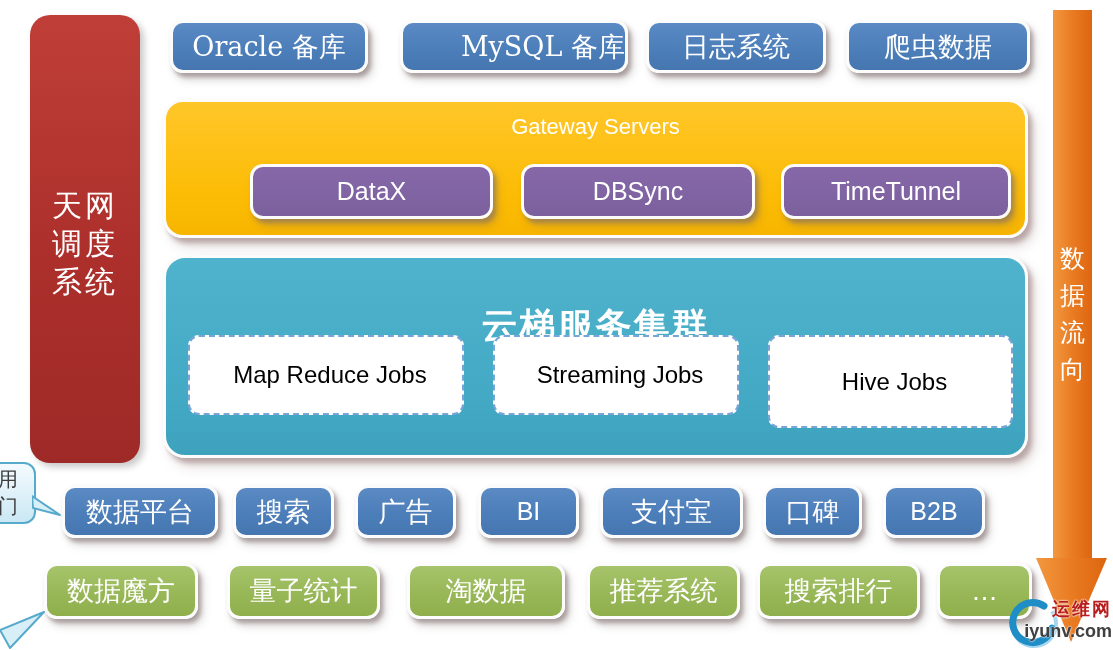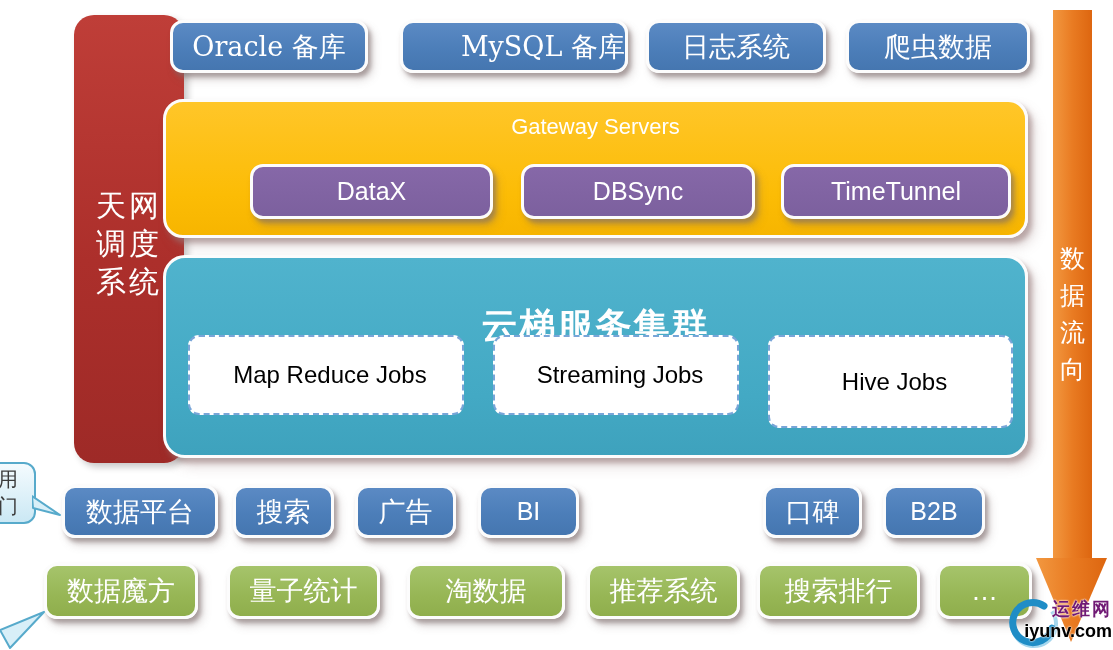--- a/index.html
+++ b/index.html
@@ -14,34 +14,34 @@
   .blue{background:linear-gradient(180deg,#5B8AC4 0%,#4C7EB9 55%,#4576B0 100%);font-size:27px;}
   .green{background:linear-gradient(180deg,#A6C46B 0%,#97B655 60%,#8FAE4C 100%);font-size:27px;justify-content:center;}
   .purple{background:linear-gradient(180deg,#8668A8 0%,#7C609E 100%);font-size:25px;}
   .bigpanel{position:absolute;box-sizing:border-box;border:3px solid #FCFCFC;
        box-shadow:4px 5px 5px rgba(150,120,120,.55), 7px 9px 12px rgba(150,120,120,.25);}
   .gateway-panel{background:linear-gradient(180deg,#FFC629 0%,#FCBC05 70%,#F7B500 100%);border-radius:20px;}
   .cluster-panel{background:linear-gradient(180deg,#50B3CD 0%,#43A9C4 70%,#3EA2BD 100%);border-radius:22px;}
   .red-pillar{position:absolute;background:linear-gradient(180deg,#BF3E38 0%,#AC2F2B 55%,#9E2A27 100%);
        border-radius:20px;box-shadow:4px 4px 7px rgba(0,0,0,.22);
        display:flex;flex-direction:column;align-items:center;justify-content:center;padding-top:10px;
-       color:#fff;font-size:30px;line-height:38px;letter-spacing:3px;margin-left:44px;}
+       color:#fff;font-size:30px;line-height:38px;letter-spacing:3px;}
   .dashed{position:absolute;display:flex;align-items:center;justify-content:center;box-sizing:border-box;
        background:#fff;border:2px dashed #78A5D8;border-radius:11px;color:#000;font-size:24px;padding-left:8px;}
   .panel-title{position:absolute;left:0;right:0;text-align:center;color:#fff;}
   .vtext{position:absolute;display:flex;flex-direction:column;align-items:center;color:#fff;
        font-size:25px;line-height:37px;z-index:3;}
   .callout-bubble{position:absolute;box-sizing:border-box;border:2px solid #57AACB;border-radius:12px;
        background:linear-gradient(180deg,#F4FBFE 0%,#CBE8F4 100%);
        display:flex;flex-direction:column;align-items:center;justify-content:center;
        color:#3c3c3c;font-size:20px;line-height:27px;letter-spacing:3px;z-index:4;}
   .wm-text{position:absolute;text-align:right;z-index:6;line-height:22px;}
-  .wm-name{display:block;color:#701a75;font-size:18px;font-weight:bold;letter-spacing:2px;
+  .wm-name{display:block;color:#b91c1c;font-size:18px;font-weight:bold;letter-spacing:2px;
        text-shadow:0 0 2px #fff,0 0 2px #fff;}
-  .wm-domain{display:block;color:#000000;font-size:18px;font-weight:bold;
+  .wm-domain{display:block;color:#404040;font-size:18px;font-weight:bold;
        text-shadow:0 0 2px #fff,0 0 2px #fff;}
   svg{display:block;}
 </style>
 </head>
 <body>
 
 <div class="canvas">
 
   <div class="red-pillar serif" style="left:30px;top:15px;width:110px;height:438px;">
     <span>天网</span>
@@ -92,20 +92,23 @@
     <span>数据平台</span>
   </div>
   <div class="box blue serif" style="left:233px;top:485px;width:101px;height:53px;">
     <span>搜索</span>
   </div>
   <div class="box blue serif" style="left:355px;top:485px;width:101px;height:53px;">
     <span>广告</span>
   </div>
   <div class="box blue sans" style="left:478px;top:485px;width:101px;height:53px;font-size:25px;">
     <span>BI</span>
+  </div>
+  <div class="box blue serif" style="left:600px;top:485px;width:143px;height:53px;">
+    <span>支付宝</span>
   </div>
   <div class="box blue serif" style="left:763px;top:485px;width:99px;height:53px;">
     <span>口碑</span>
   </div>
   <div class="box blue sans" style="left:883px;top:485px;width:102px;height:53px;font-size:25px;">
     <span>B2B</span>
   </div>
 
   <div class="box green serif" style="left:44px;top:563px;width:154px;height:56px;">
     <span>数据魔方</span>

